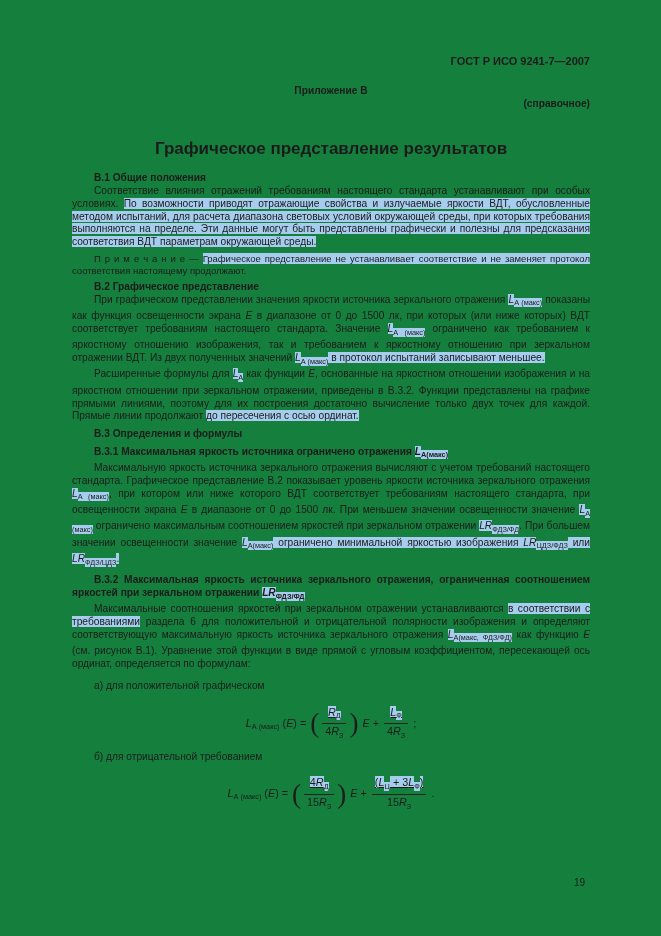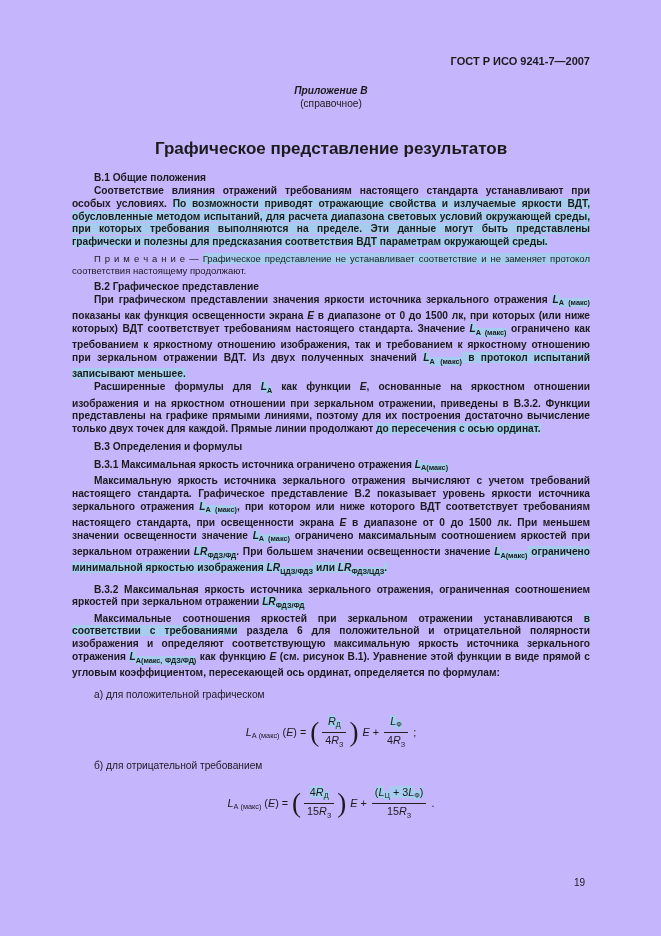--- a/index.html
+++ b/index.html
@@ -1,40 +1,40 @@
 <!DOCTYPE html>
 <html style="--hl: #a6cdee;"><head>
 <meta charset="utf-8">
 <style>
   * { margin:0; padding:0; box-sizing:border-box; }
   html,body { background:#ffffff; }
   .page {
-    width:661px; height:936px; background:#c4b5fd; position:relative; overflow:hidden;
+    width:661px; height:936px; background:#15803d; position:relative; overflow:hidden;
     font-family:"Liberation Sans", sans-serif;
     color:#1b1b1b;
     font-size:10.2px;
     line-height:12.8px;
   }
   .content { position:absolute; left:72px; top:55px; width:518px; }
   .doc-number { text-align:right; font-weight:bold; font-size:11px; }
-  .annex-title { text-align:center; font-weight:bold; margin-top:17px;font-style:italic; }
-  .annex-subtitle { text-align:center; font-weight:normal; }
+  .annex-title { text-align:center; font-weight:bold; margin-top:17px; }
+  .annex-subtitle { text-align:right; font-weight:bold; }
   .main-title { text-align:center; font-weight:bold; font-size:17px; margin-top:33px; margin-bottom:16px; }
   .block { text-align:justify; }
   .block.h { font-weight:bold; text-indent:22px; margin-top:5px; }
-  .block.p { text-indent:22px;font-weight:bold; }
+  .block.p { text-indent:22px; }
   .block.note { font-size:9.5px; line-height:11.6px; text-indent:22px; margin:4px 0; }
   .block.flabel { text-indent:22px; text-align:left; margin-top:9px; }
   .block.formula { text-align:center; text-indent:0; margin:13px 0 9px; font-size:10.8px; }
   .b { font-weight:bold; }
   .i { font-style:italic; }
   .sub { font-size:7.3px; vertical-align:-2.5px; }
   .hl { background:var(--hl, #a6cdee); }
   .frac { display:inline-block; vertical-align:middle; text-align:center; margin:0 2px; line-height:12px; }
-  .frac .num { display:block; border-bottom:1px solid #222; padding:0 3px 1px; }
+  .frac .num { display:block; border-bottom:1px solid #222; padding:0 3px 1px;text-decoration:underline; }
   .frac .den { display:block; padding:1px 3px 0; }
   .bigparen {
     display:inline-block; font-size:27px; line-height:1; vertical-align:middle;
     font-family:"Liberation Serif", serif; font-weight:normal; margin:0 1px;
   }
   .page-number { position:absolute; right:76px; bottom:46px; font-size:10px; }
 </style>
 </head>
 <body>
 

